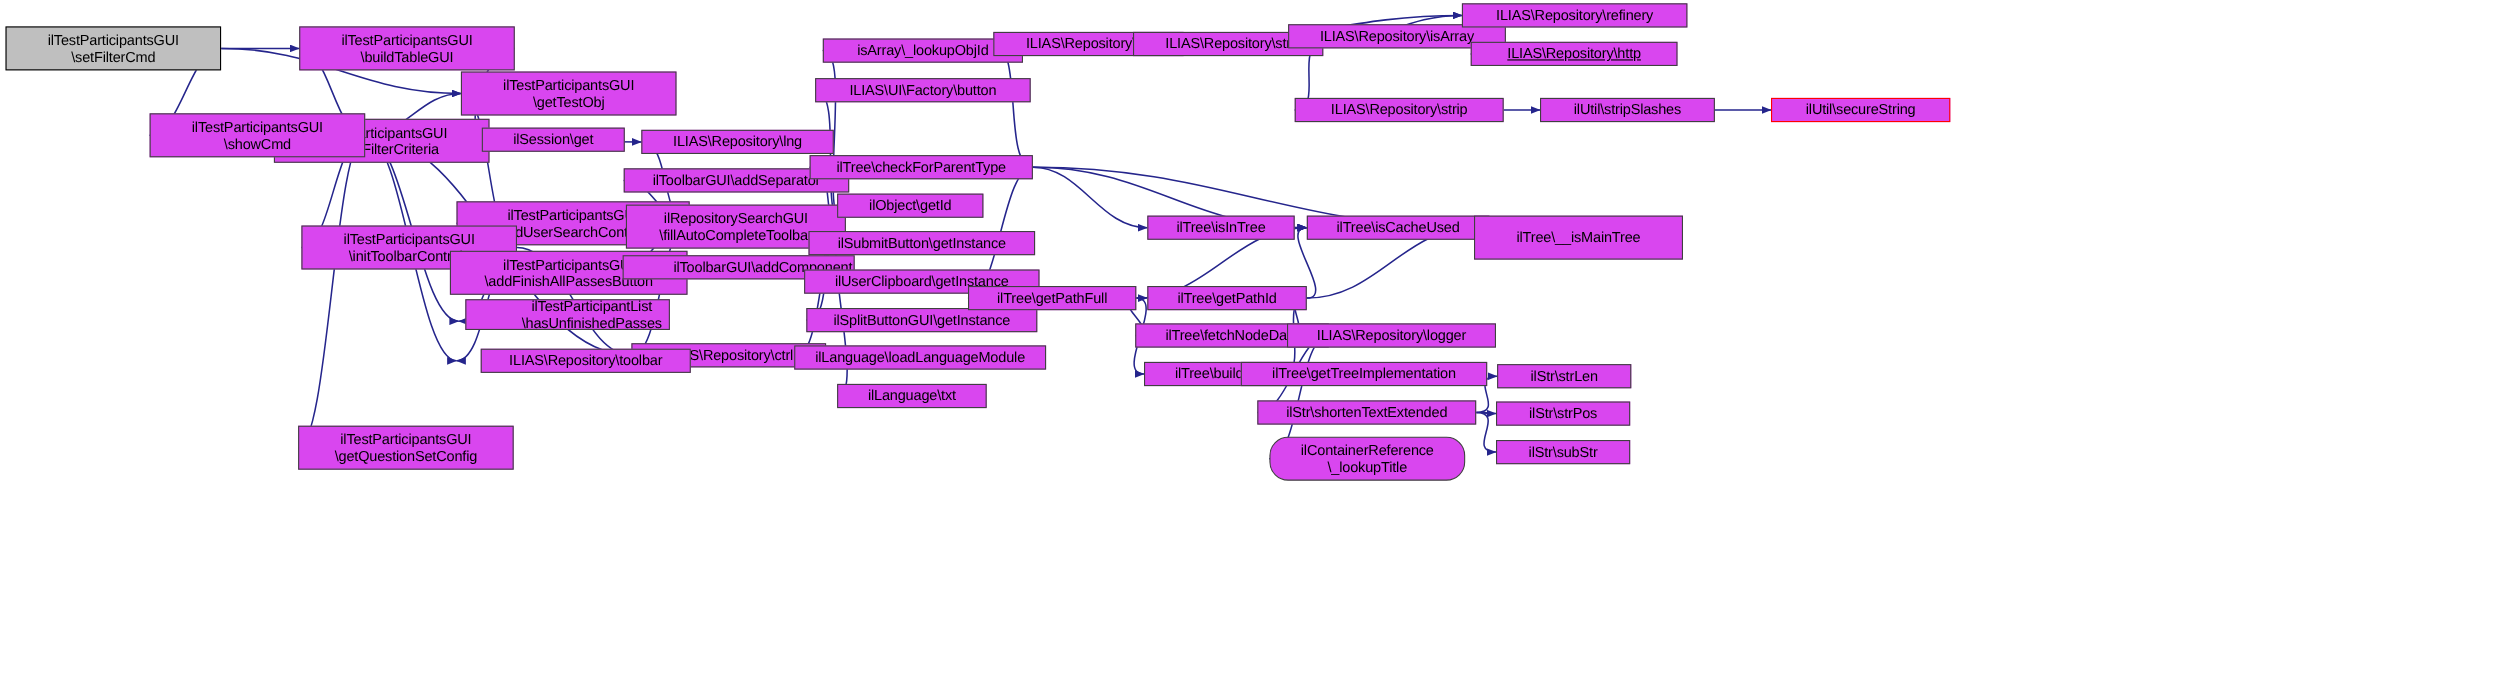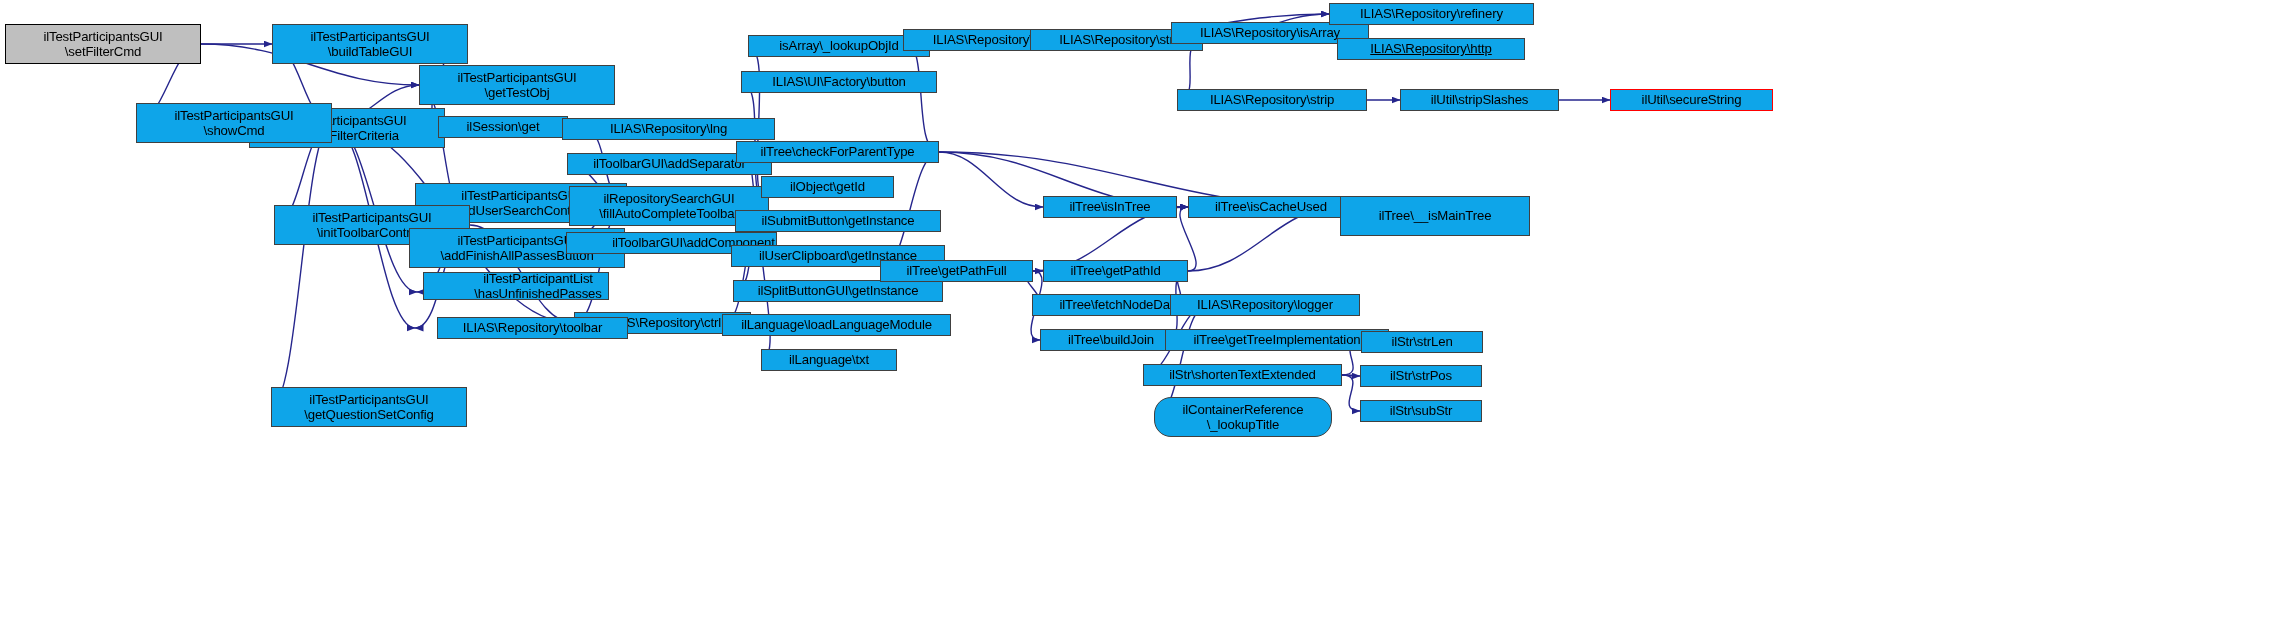--- a/index.html
+++ b/index.html
@@ -20,21 +20,21 @@
     left: 0;
     top: 0;
     width: 2287px;
     height: 635px;
     pointer-events: none;
   }
   .node {
     position: absolute;
     box-sizing: border-box;
     border: 1px solid #404040;
-    background: #0ea5e9;
+    background: #d946ef;
     color: #000000;
     font-size: 13.2px;
     line-height: 15.5px;
     display: flex;
     align-items: center;
     justify-content: center;
     text-align: center;
     white-space: pre-line;
     letter-spacing: -0.15px;
     z-index: 5;
@@ -130,21 +130,21 @@
 \setFilterCmd</div>
       <div class="node" style="left: 272px; top: 24px; width: 196px; height: 40px;">ilTestParticipantsGUI
 \buildTableGUI</div>
       <div class="node" style="left: 419px; top: 65px; width: 196px; height: 40px;">ilTestParticipantsGUI
 \getTestObj</div>
       <div class="node" style="left: 249px; top: 108px; width: 196px; height: 40px;">ilTestParticipantsGUI
 \applyFilterCriteria</div>
       <div class="node" style="left: 438px; top: 116px; width: 130px; height: 22px;">ilSession\get</div>
       <div class="node" style="left: 136px; top: 103px; width: 196px; height: 40px;">ilTestParticipantsGUI
 \showCmd</div>
-      <div class="node" style="left: 562px; top: 118px; width: 213px; height: 22px;">ILIAS\Repository\lng</div>
+      <div class="node" style="left: 583px; top: 118px; width: 175px; height: 22px;">ILIAS\Repository\lng</div>
       <div class="node" style="left: 567px; top: 153px; width: 205px; height: 22px;">ilToolbarGUI\addSeparator</div>
       <div class="node" style="left: 415px; top: 183px; width: 212px; height: 40px;">ilTestParticipantsGUI
 \addUserSearchControls</div>
       <div class="node" style="left: 274px; top: 205px; width: 196px; height: 40px;">ilTestParticipantsGUI
 \initToolbarControls</div>
       <div class="node" style="left: 569px; top: 186px; width: 200px; height: 40px;">ilRepositorySearchGUI
 \fillAutoCompleteToolbar</div>
       <div class="node" style="left: 409px; top: 228px; width: 216px; height: 40px;">ilTestParticipantsGUI
 \addFinishAllPassesButton</div>
       <div class="node" style="left: 566px; top: 232px; width: 211px; height: 22px; padding-left: 44px;">ilToolbarGUI\addComponent</div>
@@ -172,21 +172,21 @@
       <div class="node" style="left: 1400px; top: 89px; width: 159px; height: 22px;">ilUtil\stripSlashes</div>
       <div class="node highlight" style="left: 1610px; top: 89px; width: 163px; height: 22px;">ilUtil\secureString</div>
       <div class="node" style="left: 1043px; top: 196px; width: 134px; height: 22px;">ilTree\isInTree</div>
       <div class="node" style="left: 1188px; top: 196px; width: 166px; height: 22px;">ilTree\isCacheUsed</div>
       <div class="node" style="left: 1340px; top: 196px; width: 190px; height: 40px;">ilTree\__isMainTree</div>
       <div class="node" style="left: 880px; top: 260px; width: 153px; height: 22px;">ilTree\getPathFull</div>
       <div class="node" style="left: 1043px; top: 260px; width: 145px; height: 22px;">ilTree\getPathId</div>
       <div class="node" style="left: 1032px; top: 294px; width: 176px; height: 22px;">ilTree\fetchNodeData</div>
       <div class="node" style="left: 1170px; top: 294px; width: 190px; height: 22px;">ILIAS\Repository\logger</div>
       <div class="node" style="left: 1040px; top: 329px; width: 142px; height: 22px;">ilTree\buildJoin</div>
-      <div class="node" style="left: 1165px; top: 329px; width: 224px; height: 22px;">ilTree\getTreeImplementation</div>
+      <div class="node" style="left: 1128px; top: 329px; width: 224px; height: 22px;">ilTree\getTreeImplementation</div>
       <div class="node" style="left: 1143px; top: 364px; width: 199px; height: 22px;">ilStr\shortenTextExtended</div>
       <div class="node" style="left: 1154px; top: 397px; width: 178px; height: 40px; border-radius: 17px;">ilContainerReference
 \_lookupTitle</div>
       <div class="node" style="left: 1361px; top: 331px; width: 122px; height: 22px;">ilStr\strLen</div>
       <div class="node" style="left: 1360px; top: 365px; width: 122px; height: 22px;">ilStr\strPos</div>
       <div class="node" style="left: 1360px; top: 400px; width: 122px; height: 22px;">ilStr\subStr</div>
     </div>
 </div>
 
 </body></html>

